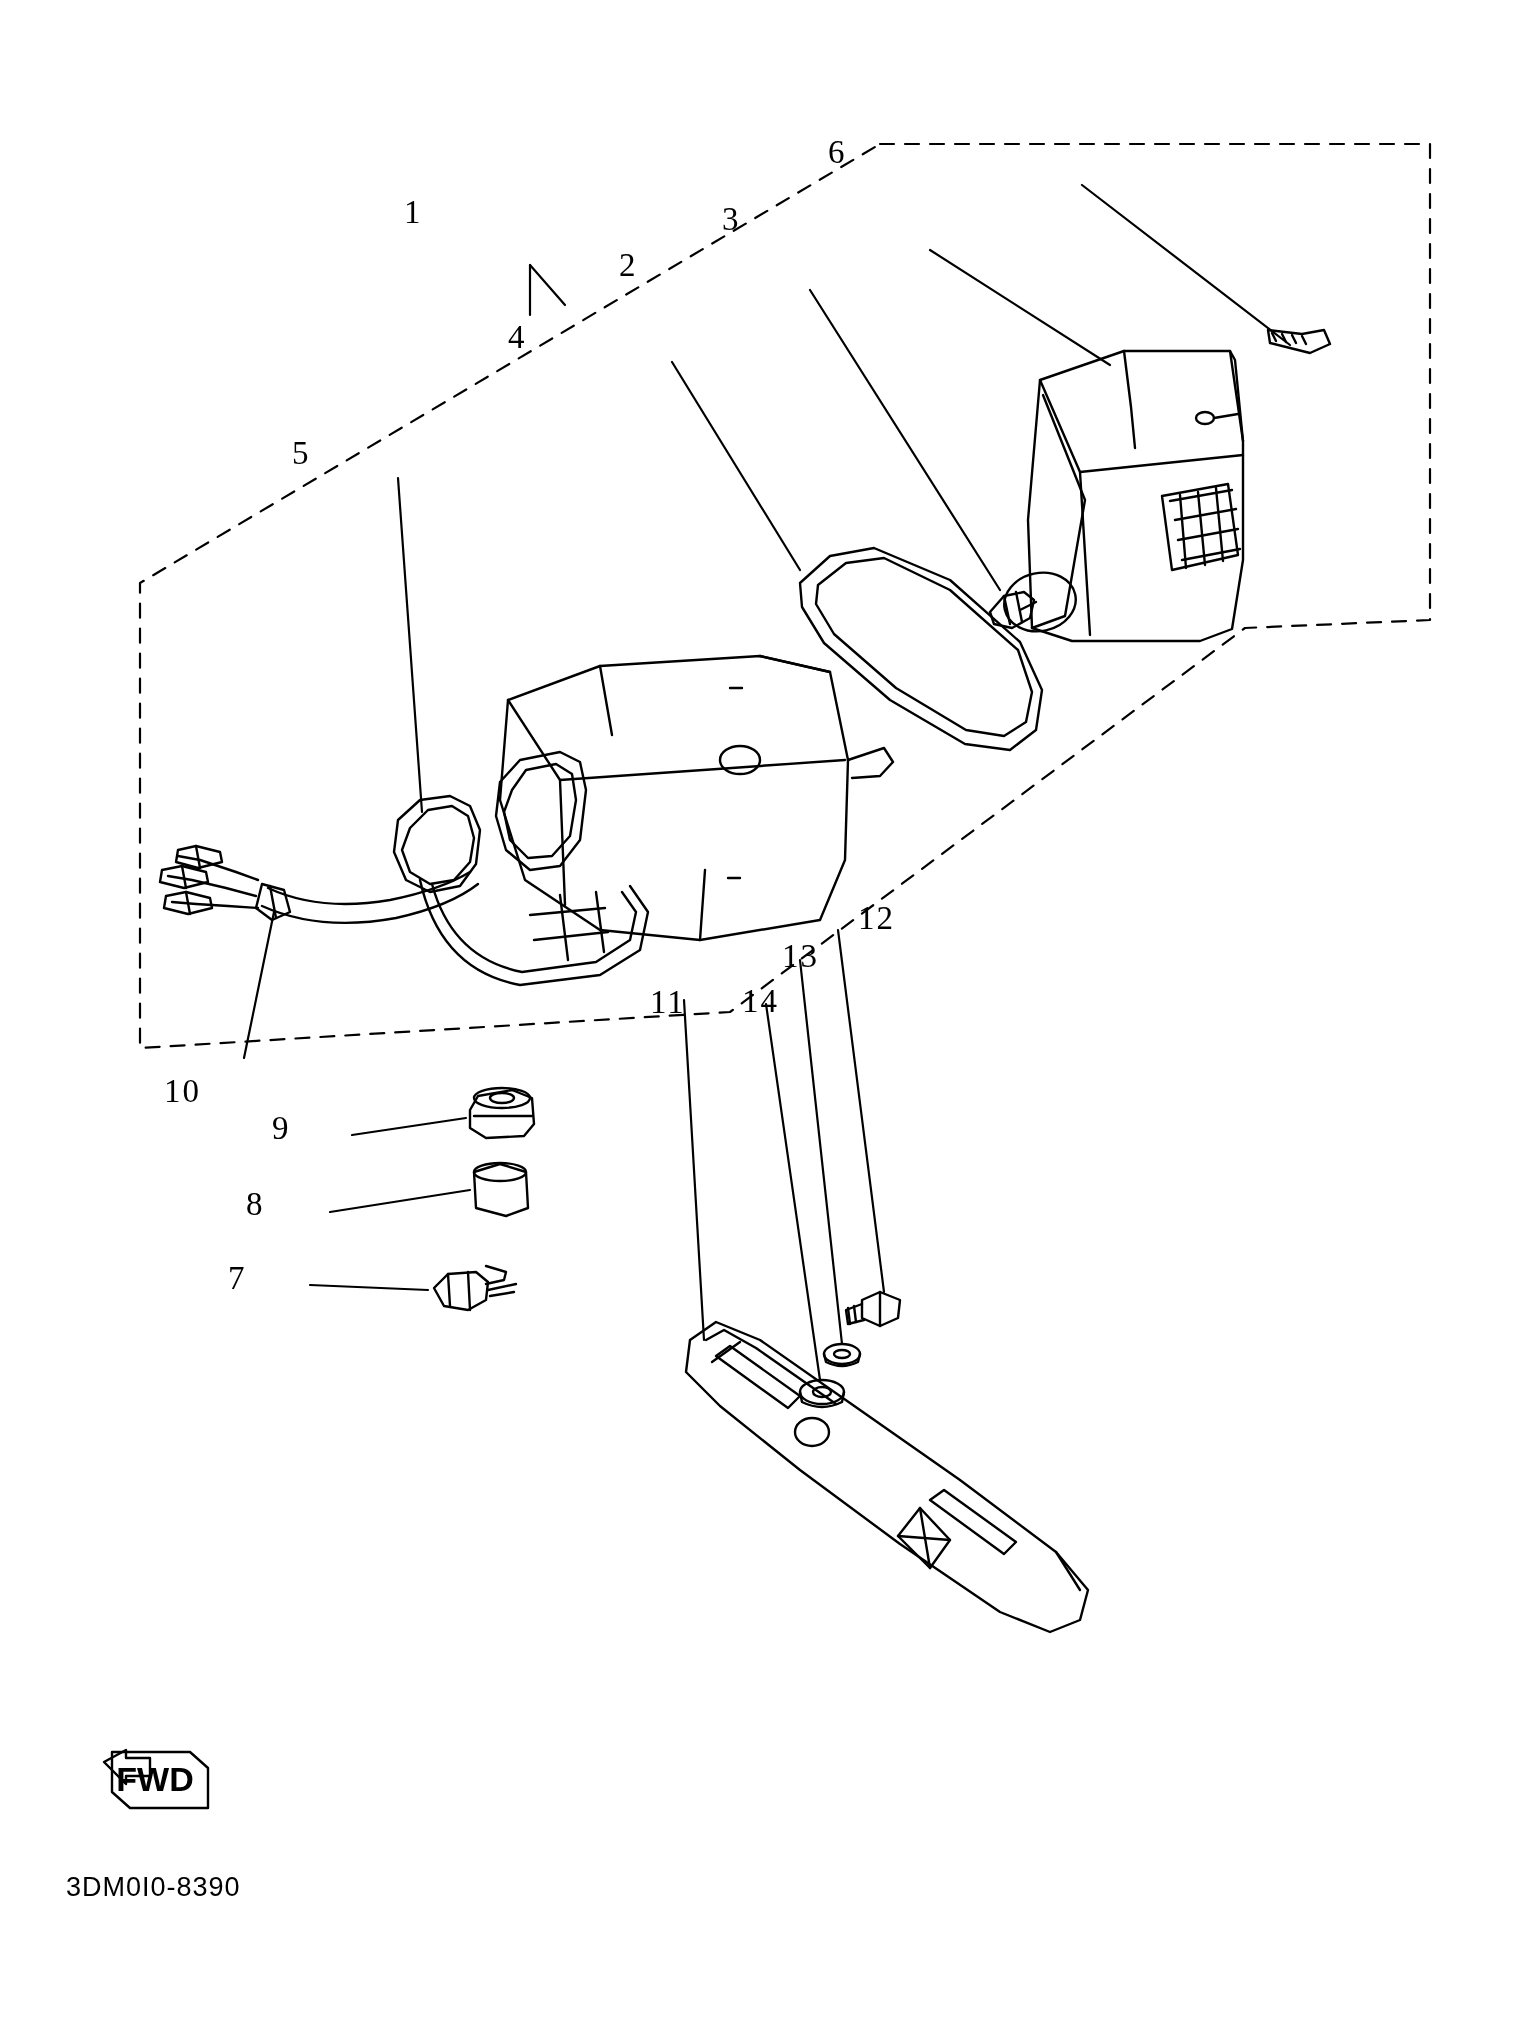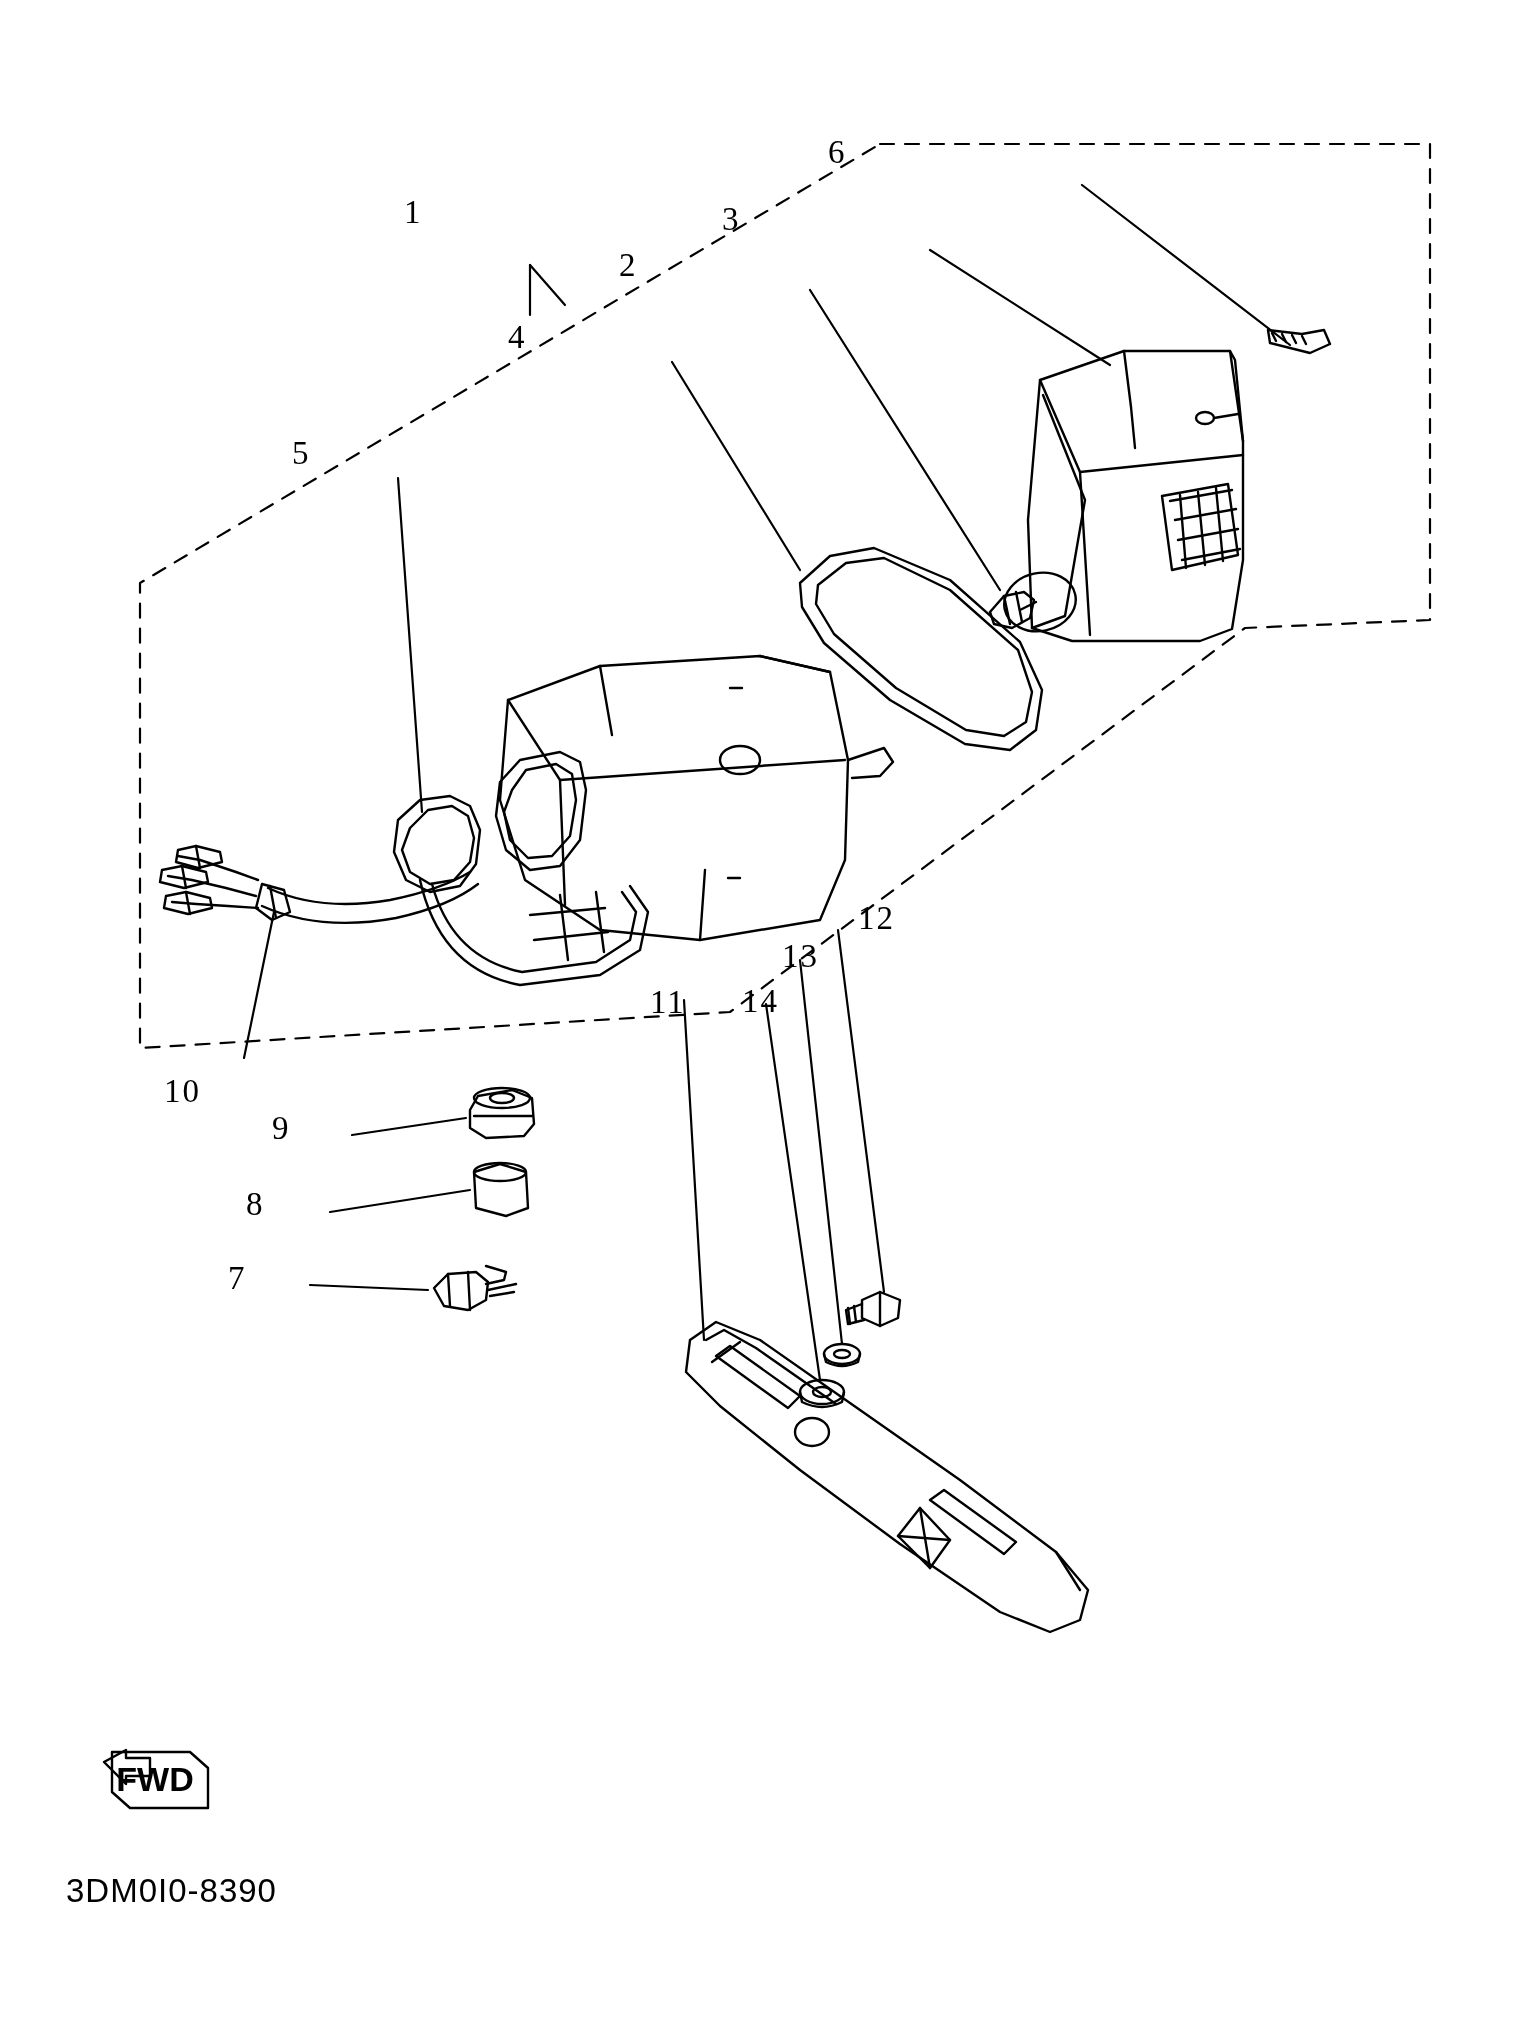--- a/index.html
+++ b/index.html
@@ -57,21 +57,21 @@
     font-family: "Liberation Sans", sans-serif;
     font-weight: bold;
     font-size: 34px;
     letter-spacing: 0px;
   }
   .diagram-code {
     position: absolute;
     left: 66px;
     top: 1872px;
     font-family: "Liberation Sans", sans-serif;
-    font-size: 33px;
+    font-size: 27px;
     letter-spacing: 1px;
   }
   .copyright {
     position: absolute;
     left: 0;
     top: 1940px;
     width: 1535px;
     text-align: center;
     font-family: "Liberation Serif", serif;
     font-size: 42px;

